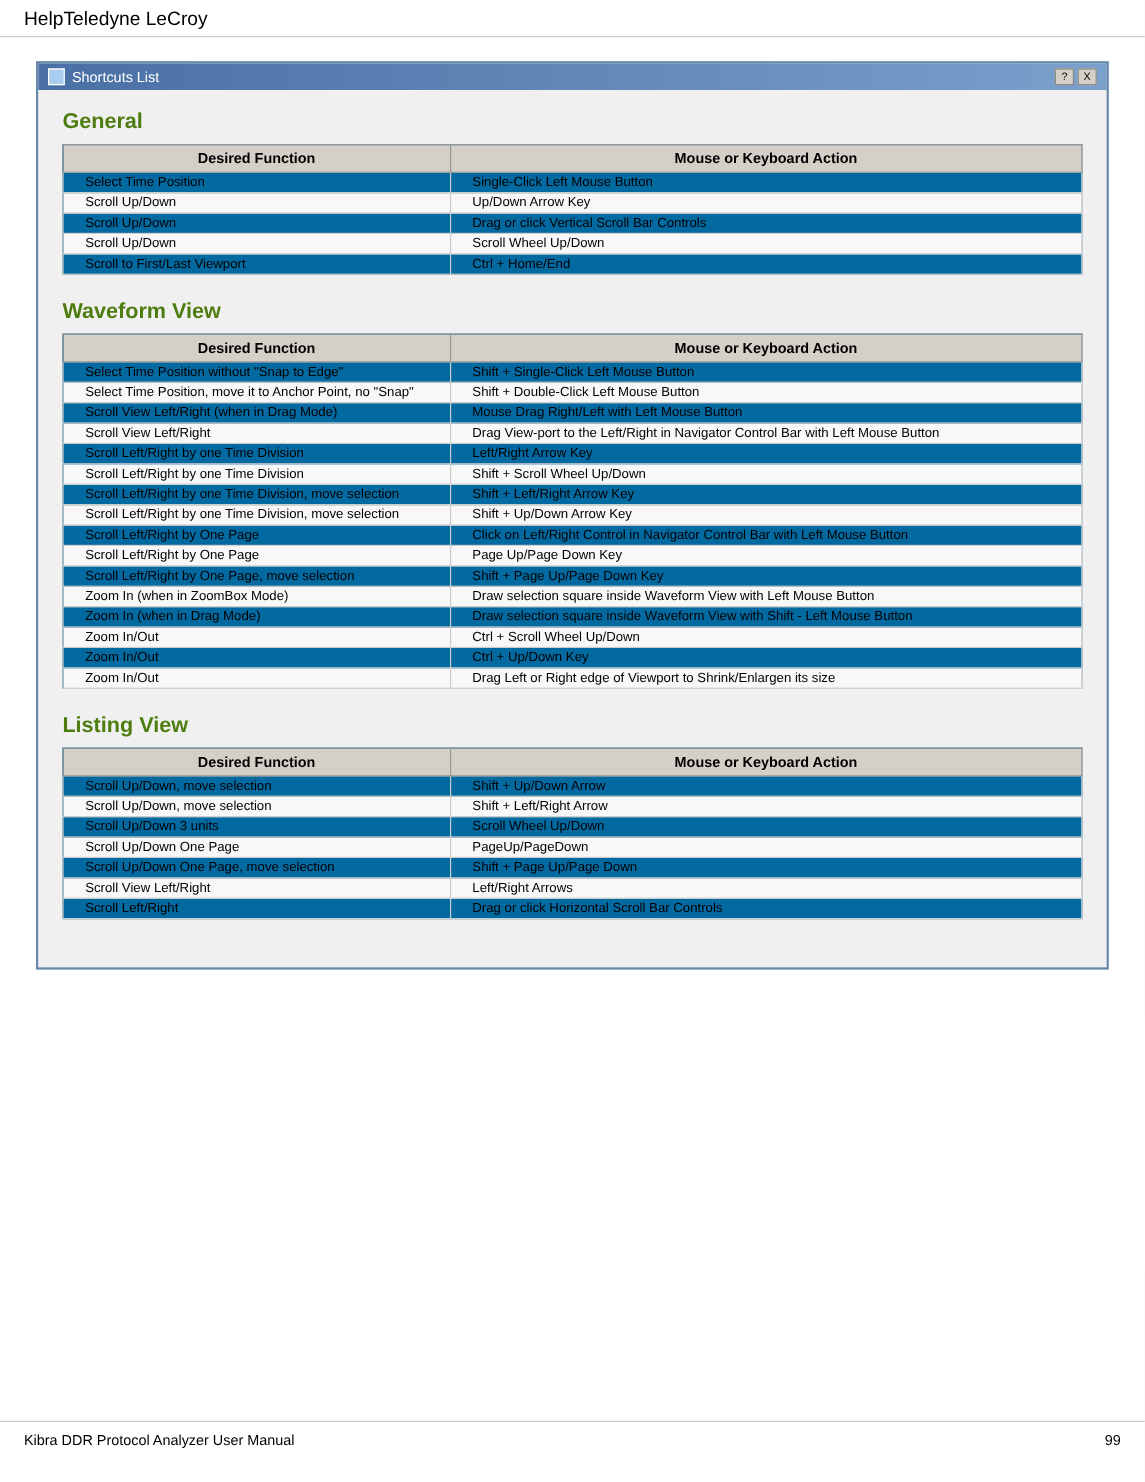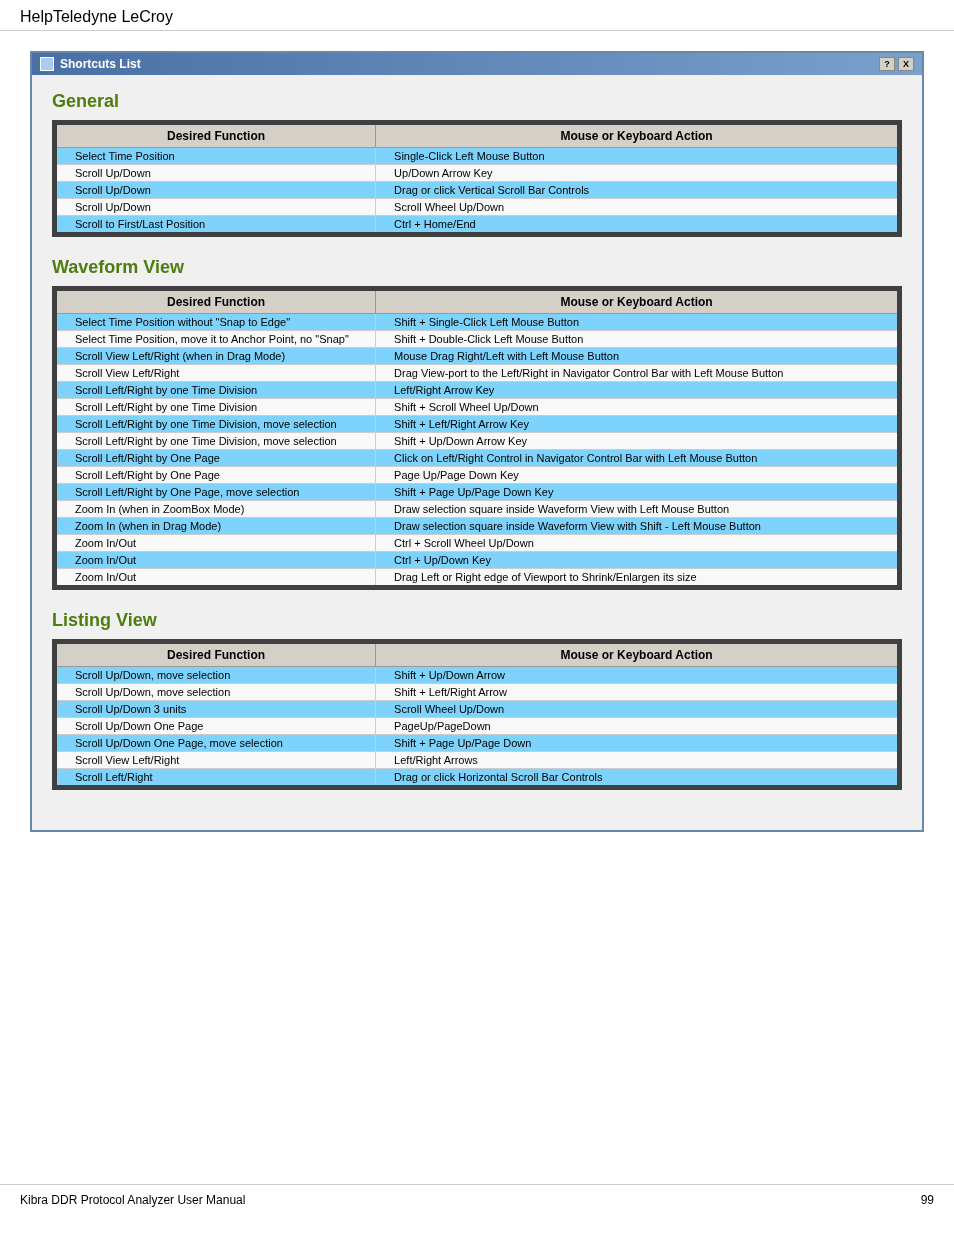--- a/index.html
+++ b/index.html
@@ -34,21 +34,21 @@
     }
 
     .dialog-titlebar {
       background: linear-gradient(to right, #4a6fa5, #7aa0cc);
       color: #fff;
       padding: 4px 8px;
       display: flex;
       justify-content: space-between;
       align-items: center;
       font-size: 12px;
-      font-weight: bold;
+      font-weight: normal;
     }
 
     .dialog-titlebar-left {
       display: flex;
       align-items: center;
       gap: 6px;
     }
 
     .dialog-title-icon {
       width: 14px;
@@ -92,22 +92,22 @@
 
     .section-title:first-child {
       margin-top: 0;
     }
 
     
     .shortcut-table {
       width: 100%;
       border-collapse: collapse;
       margin-bottom: 20px;
-      background: #7dd3fc;
-      border: 5px solid #404040;
+      background: #0369a1;
+      border: 1px solid #404040;
     }
 
     .shortcut-table th {
       background: #d4d0c8;
       border: 1px solid #999;
       padding: 4px 8px;
       font-weight: bold;
       font-size: 12px;
       text-align: center;
     }
@@ -189,21 +189,21 @@
             </tr>
             <tr>
               <td>Scroll Up/Down</td>
               <td>Drag or click Vertical Scroll Bar Controls</td>
             </tr>
             <tr>
               <td>Scroll Up/Down</td>
               <td>Scroll Wheel Up/Down</td>
             </tr>
             <tr>
-              <td>Scroll to First/Last Position</td>
+              <td>Scroll to First/Last Viewport</td>
               <td>Ctrl + Home/End</td>
             </tr>
           </tbody>
         </table>
         <div class="section-title">Waveform View</div>
         <table class="shortcut-table">
           <thead>
             <tr>
               <th class="col-function">Desired Function</th>
               <th class="col-action">Mouse or Keyboard Action</th>

